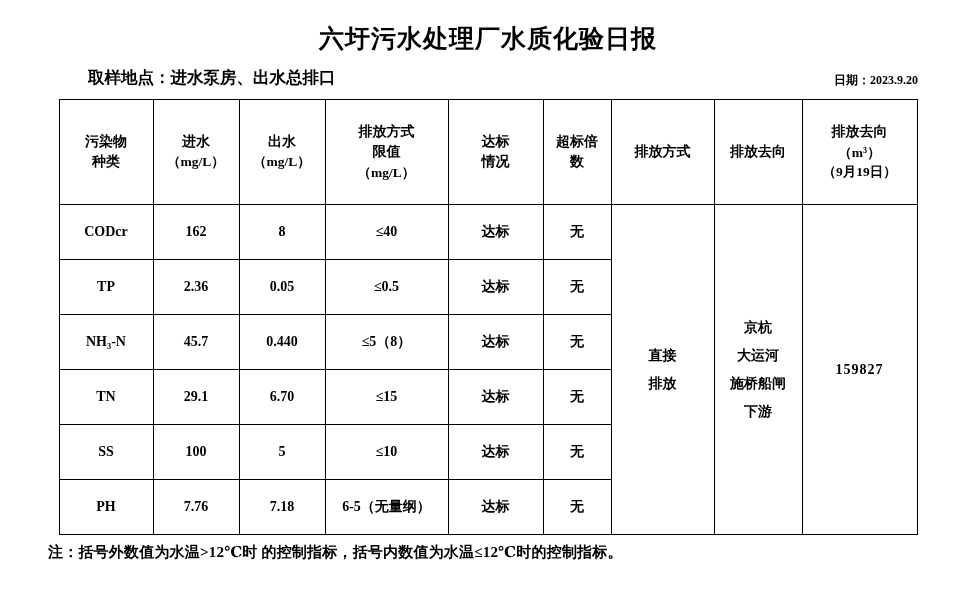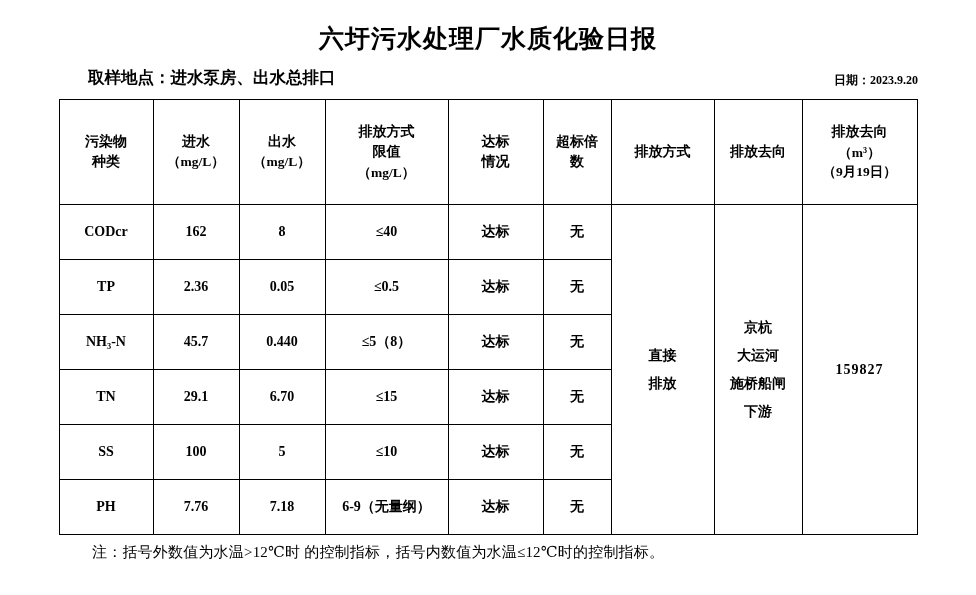--- a/index.html
+++ b/index.html
@@ -87,22 +87,22 @@
     font-size: 16px;
     line-height: 2.0;
   }
   td.merged-flow {
     font-size: 26px;
     font-weight: bold;
     letter-spacing: 1px;
   }
   .note {
     font-size: 15px;
-    font-weight: normal;
-    padding: 8px 0 0 92px;
+    font-weight: bold;
+    padding: 8px 0 0 48px;
     letter-spacing: 0.2px;
   }
   .col-a { width: 94px; }
   .col-b { width: 86px; }
   .col-c { width: 86px; }
   .col-d { width: 123px; }
   .col-e { width: 95px; }
   .col-f { width: 68px; }
   .col-g { width: 103px; }
   .col-h { width: 88px; }
@@ -218,21 +218,21 @@
         <td class="value">100</td>
         <td class="value">5</td>
         <td class="limit">≤10</td>
         <td class="status">达标</td>
         <td class="exceed">无</td>
       </tr>
       <tr>
         <td class="param-name">PH</td>
         <td class="value">7.76</td>
         <td class="value">7.18</td>
-        <td class="limit">6-9（无量纲）</td>
+        <td class="limit">6-5（无量纲）</td>
         <td class="status">达标</td>
         <td class="exceed">无</td>
       </tr>
     </tbody>
   </table>
 
   <div class="note">注：括号外数值为水温&gt;12℃时 的控制指标，括号内数值为水温≤12℃时的控制指标。</div>
 
 </div>
 

